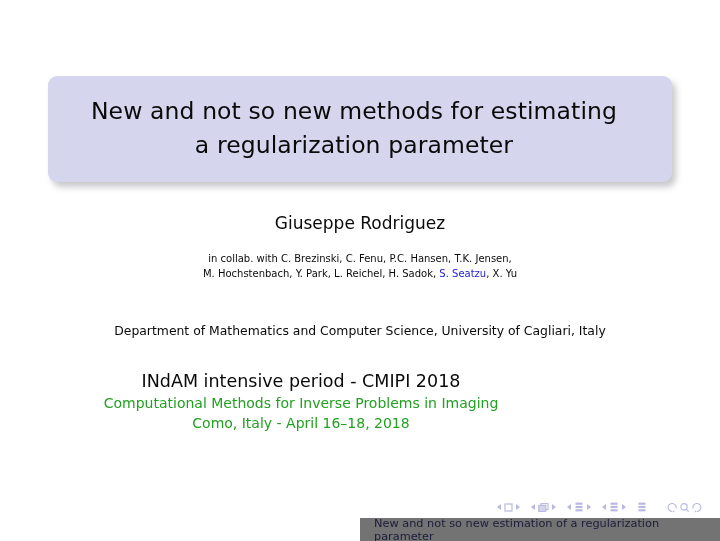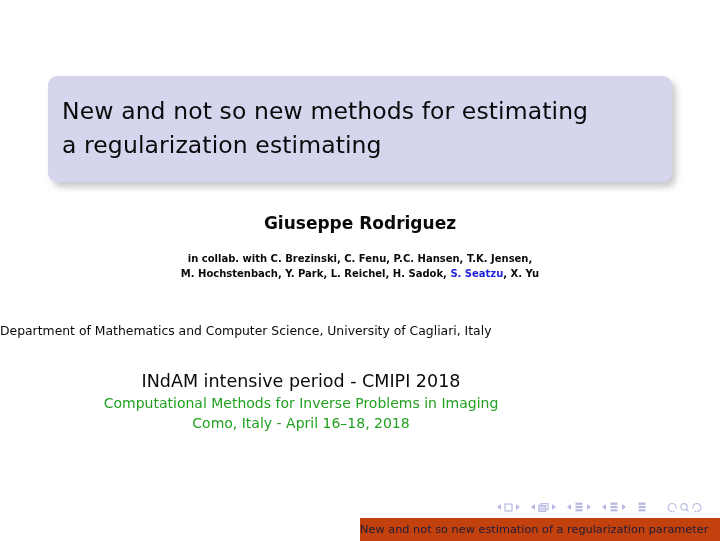--- a/index.html
+++ b/index.html
@@ -29,37 +29,37 @@
     position: absolute;
     left: 48px;
     top: 76px;
     width: 624px;
   }
   #title-block {
     background: #d5d6ee;
     border-radius: 9px;
     padding: 18px 26px 20px 14px;
     box-shadow: 4px 5px 6px rgba(120, 120, 130, 0.40);
+    text-align: center;
   }
   .title-line {
     font-size: 23.5px;
     line-height: 1.45;
     color: #0a0a0a;
     letter-spacing: 0.1px;
     white-space: nowrap;
   }
 
   
   #author-area {
     position: absolute;
     left: 0;
     top: 212px;
     width: 720px;
     text-align: center;
-    font-weight: bold;
   }
   #author-name {
     font-size: 17px;
     color: #0a0a0a;
     line-height: 1.3;
   }
   #collab-area {
     margin-top: 17px;
   }
   .collab-line {
@@ -71,21 +71,21 @@
   .link-name {
     color: #2222dd;
   }
 
   
   #institute-area {
     position: absolute;
     left: 0;
     top: 322px;
     width: 720px;
-    text-align: left;
+    text-align: center;
   }
   #institute-line {
     font-size: 12.4px;
     color: #0a0a0a;
     line-height: 1.4;
     white-space: nowrap;
   }
 
   
   #event-area {
@@ -149,21 +149,21 @@
   }
 </style>
 </head>
 <body>
 
 <div id="slide">
 
   <div id="title-block-wrap">
     <div id="title-block">
       <div class="title-line">New and not so new methods for estimating</div>
-      <div class="title-line">a regularization estimating</div>
+      <div class="title-line">a regularization parameter</div>
     </div>
   </div>
 
   <div id="author-area">
     <div id="author-name">Giuseppe Rodriguez</div>
     <div id="collab-area">
       <div class="collab-line">in collab. with C. Brezinski, C. Fenu, P.C. Hansen, T.K. Jensen,</div>
       <div class="collab-line">
         <span>M. Hochstenbach, Y. Park, L. Reichel, H. Sadok, </span><span class="link-name">S. Seatzu</span><span>, X. Yu</span>
       </div>
@@ -241,18 +241,18 @@
         <path d="M5.8 9.6 L3.8 8.2 L3.6 10.6 Z" fill="#b8b9e2"></path>
       </svg>
     </div>
 
   </div>
 
   <div id="footer-bar" style="position:absolute; left:0; top:518px; width:720px; height:23px; display:flex;">
     <div style="width:360px; background:#b4b6e4; display:flex; align-items:center; justify-content:flex-end; padding-right:19px; box-sizing:border-box;margin-top:44px;">
       <span style="font-size:11.3px; color:#1c1c3c;">G. Rodriguez</span>
     </div>
-    <div style="flex:1; background:#c2410c; display:flex; align-items:center; box-sizing:border-box;">
+    <div style="flex:1; background:#737373; display:flex; align-items:center; padding-left:14px; box-sizing:border-box;">
       <span style="font-size:11.3px; color:#1c1c3c;">New and not so new estimation of a regularization parameter</span>
     </div>
   </div>
 
 </div>
 
 </body></html>

